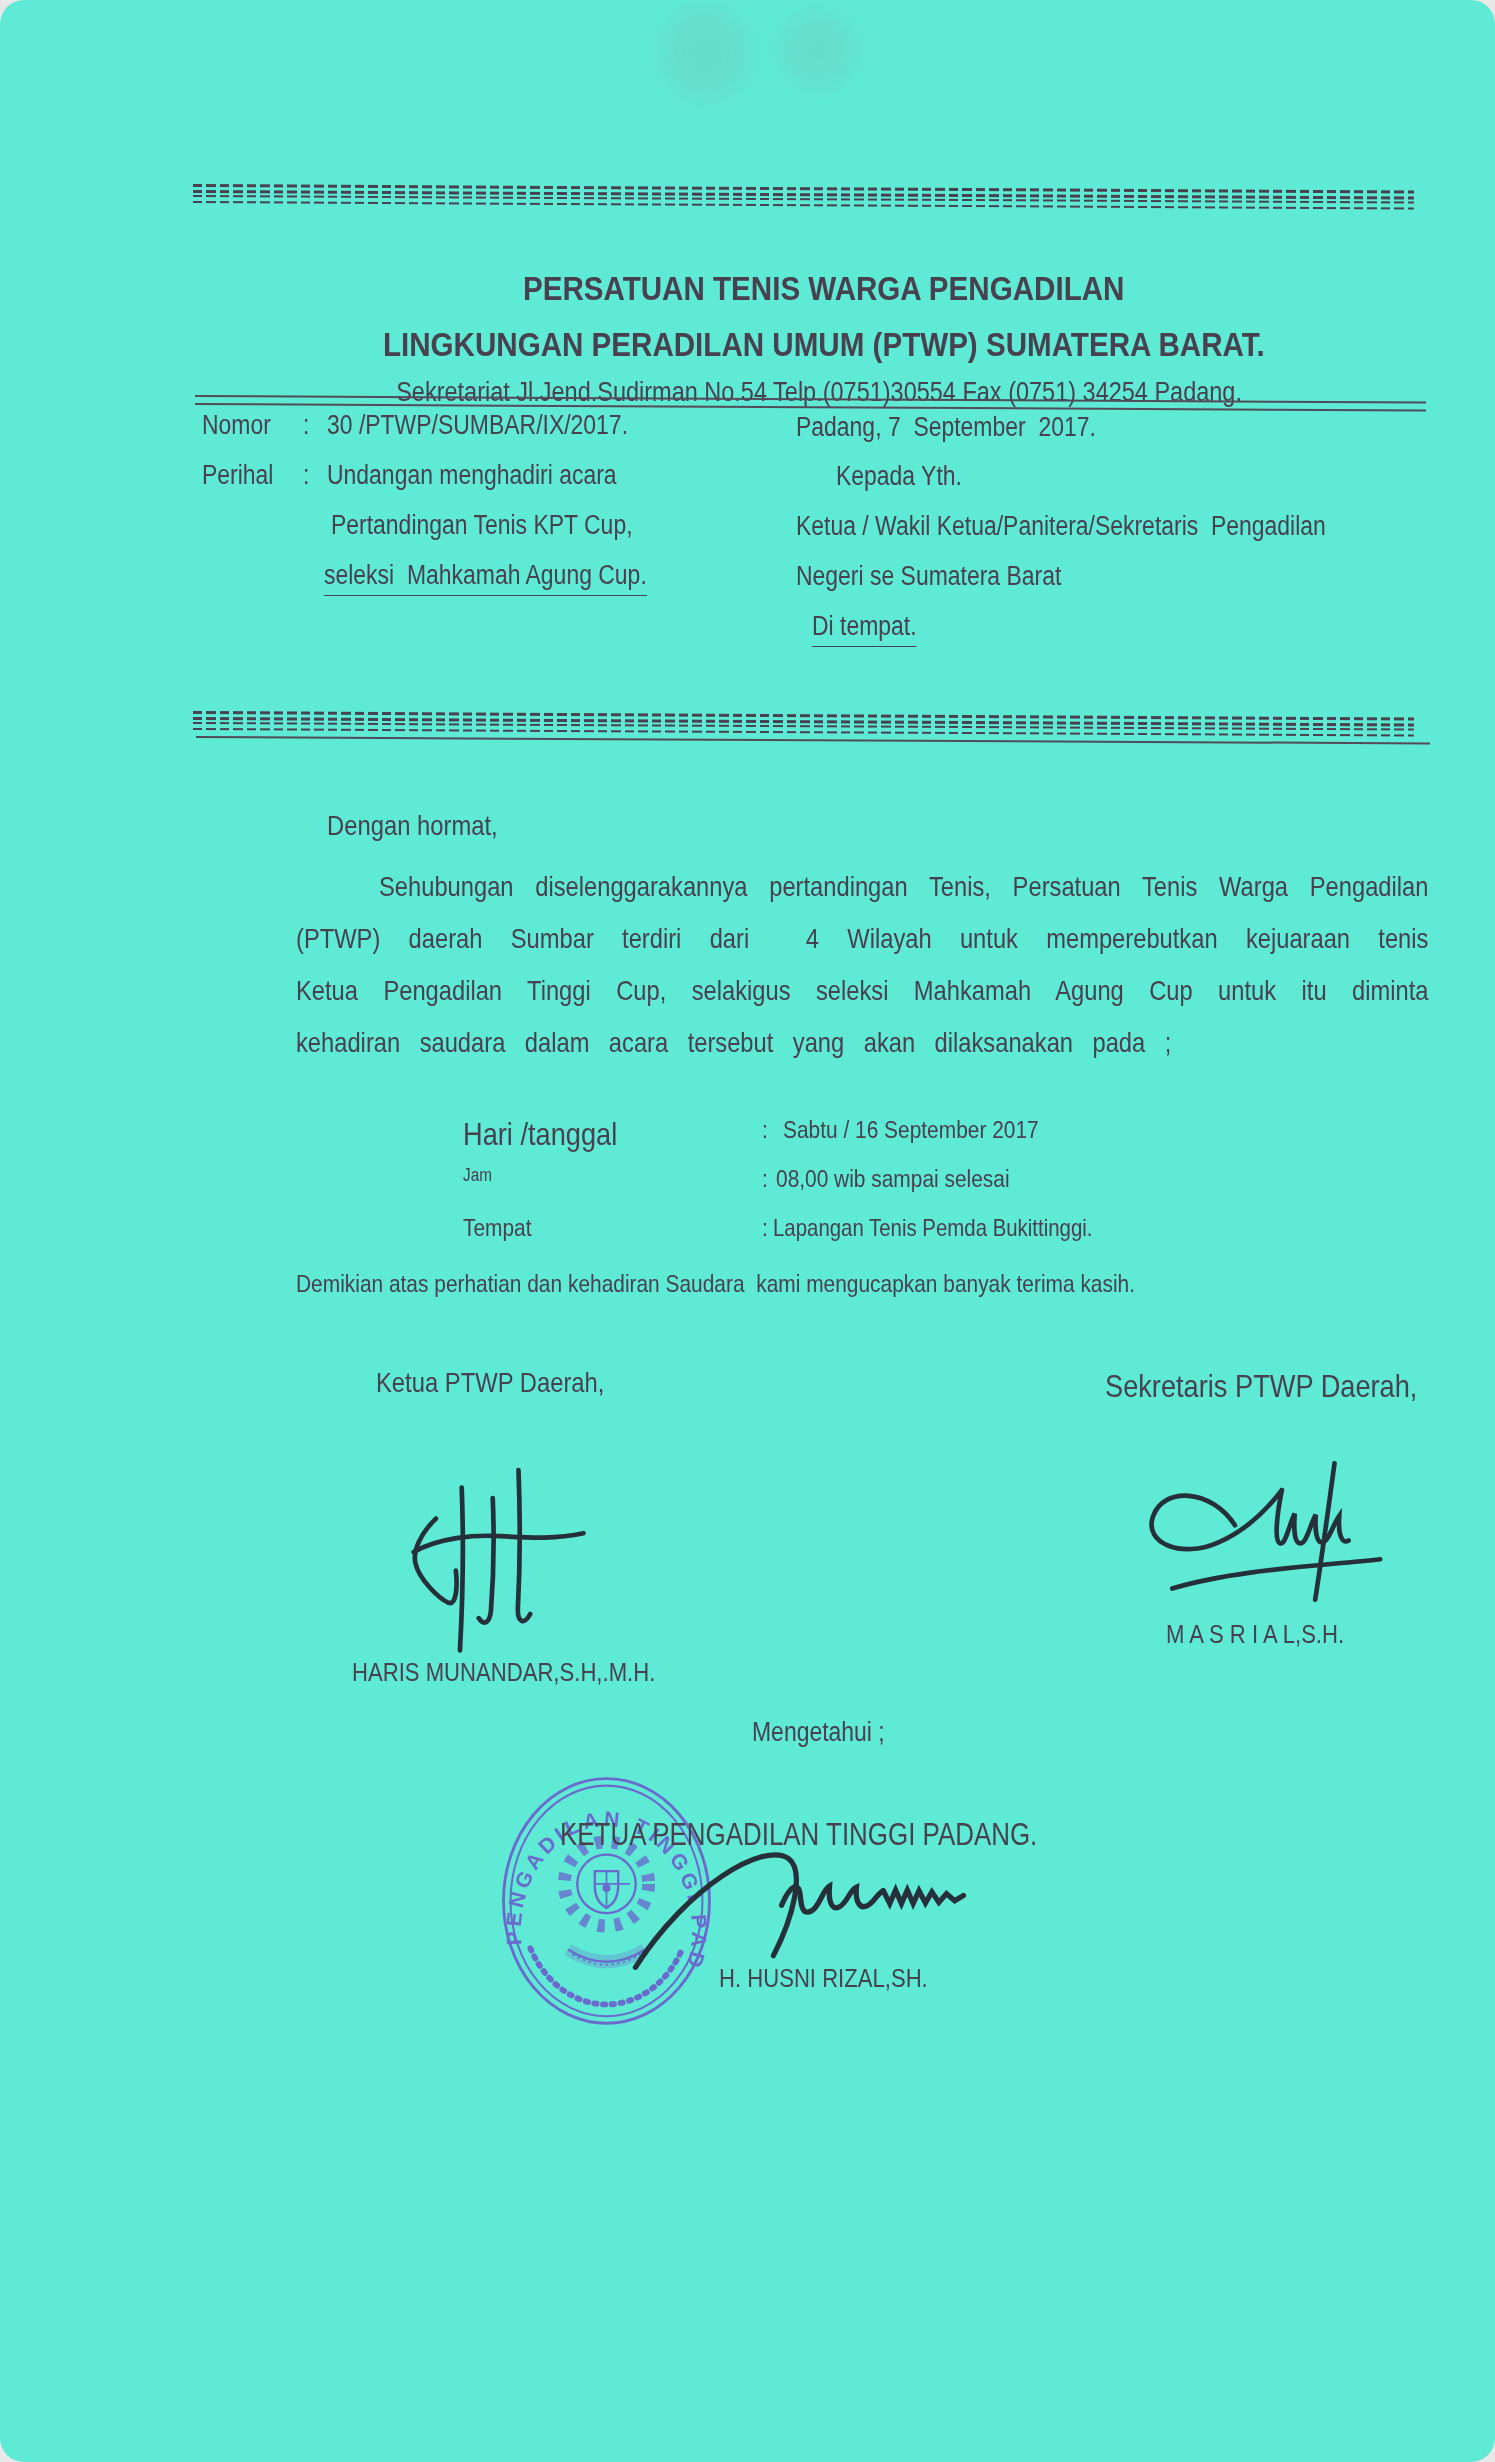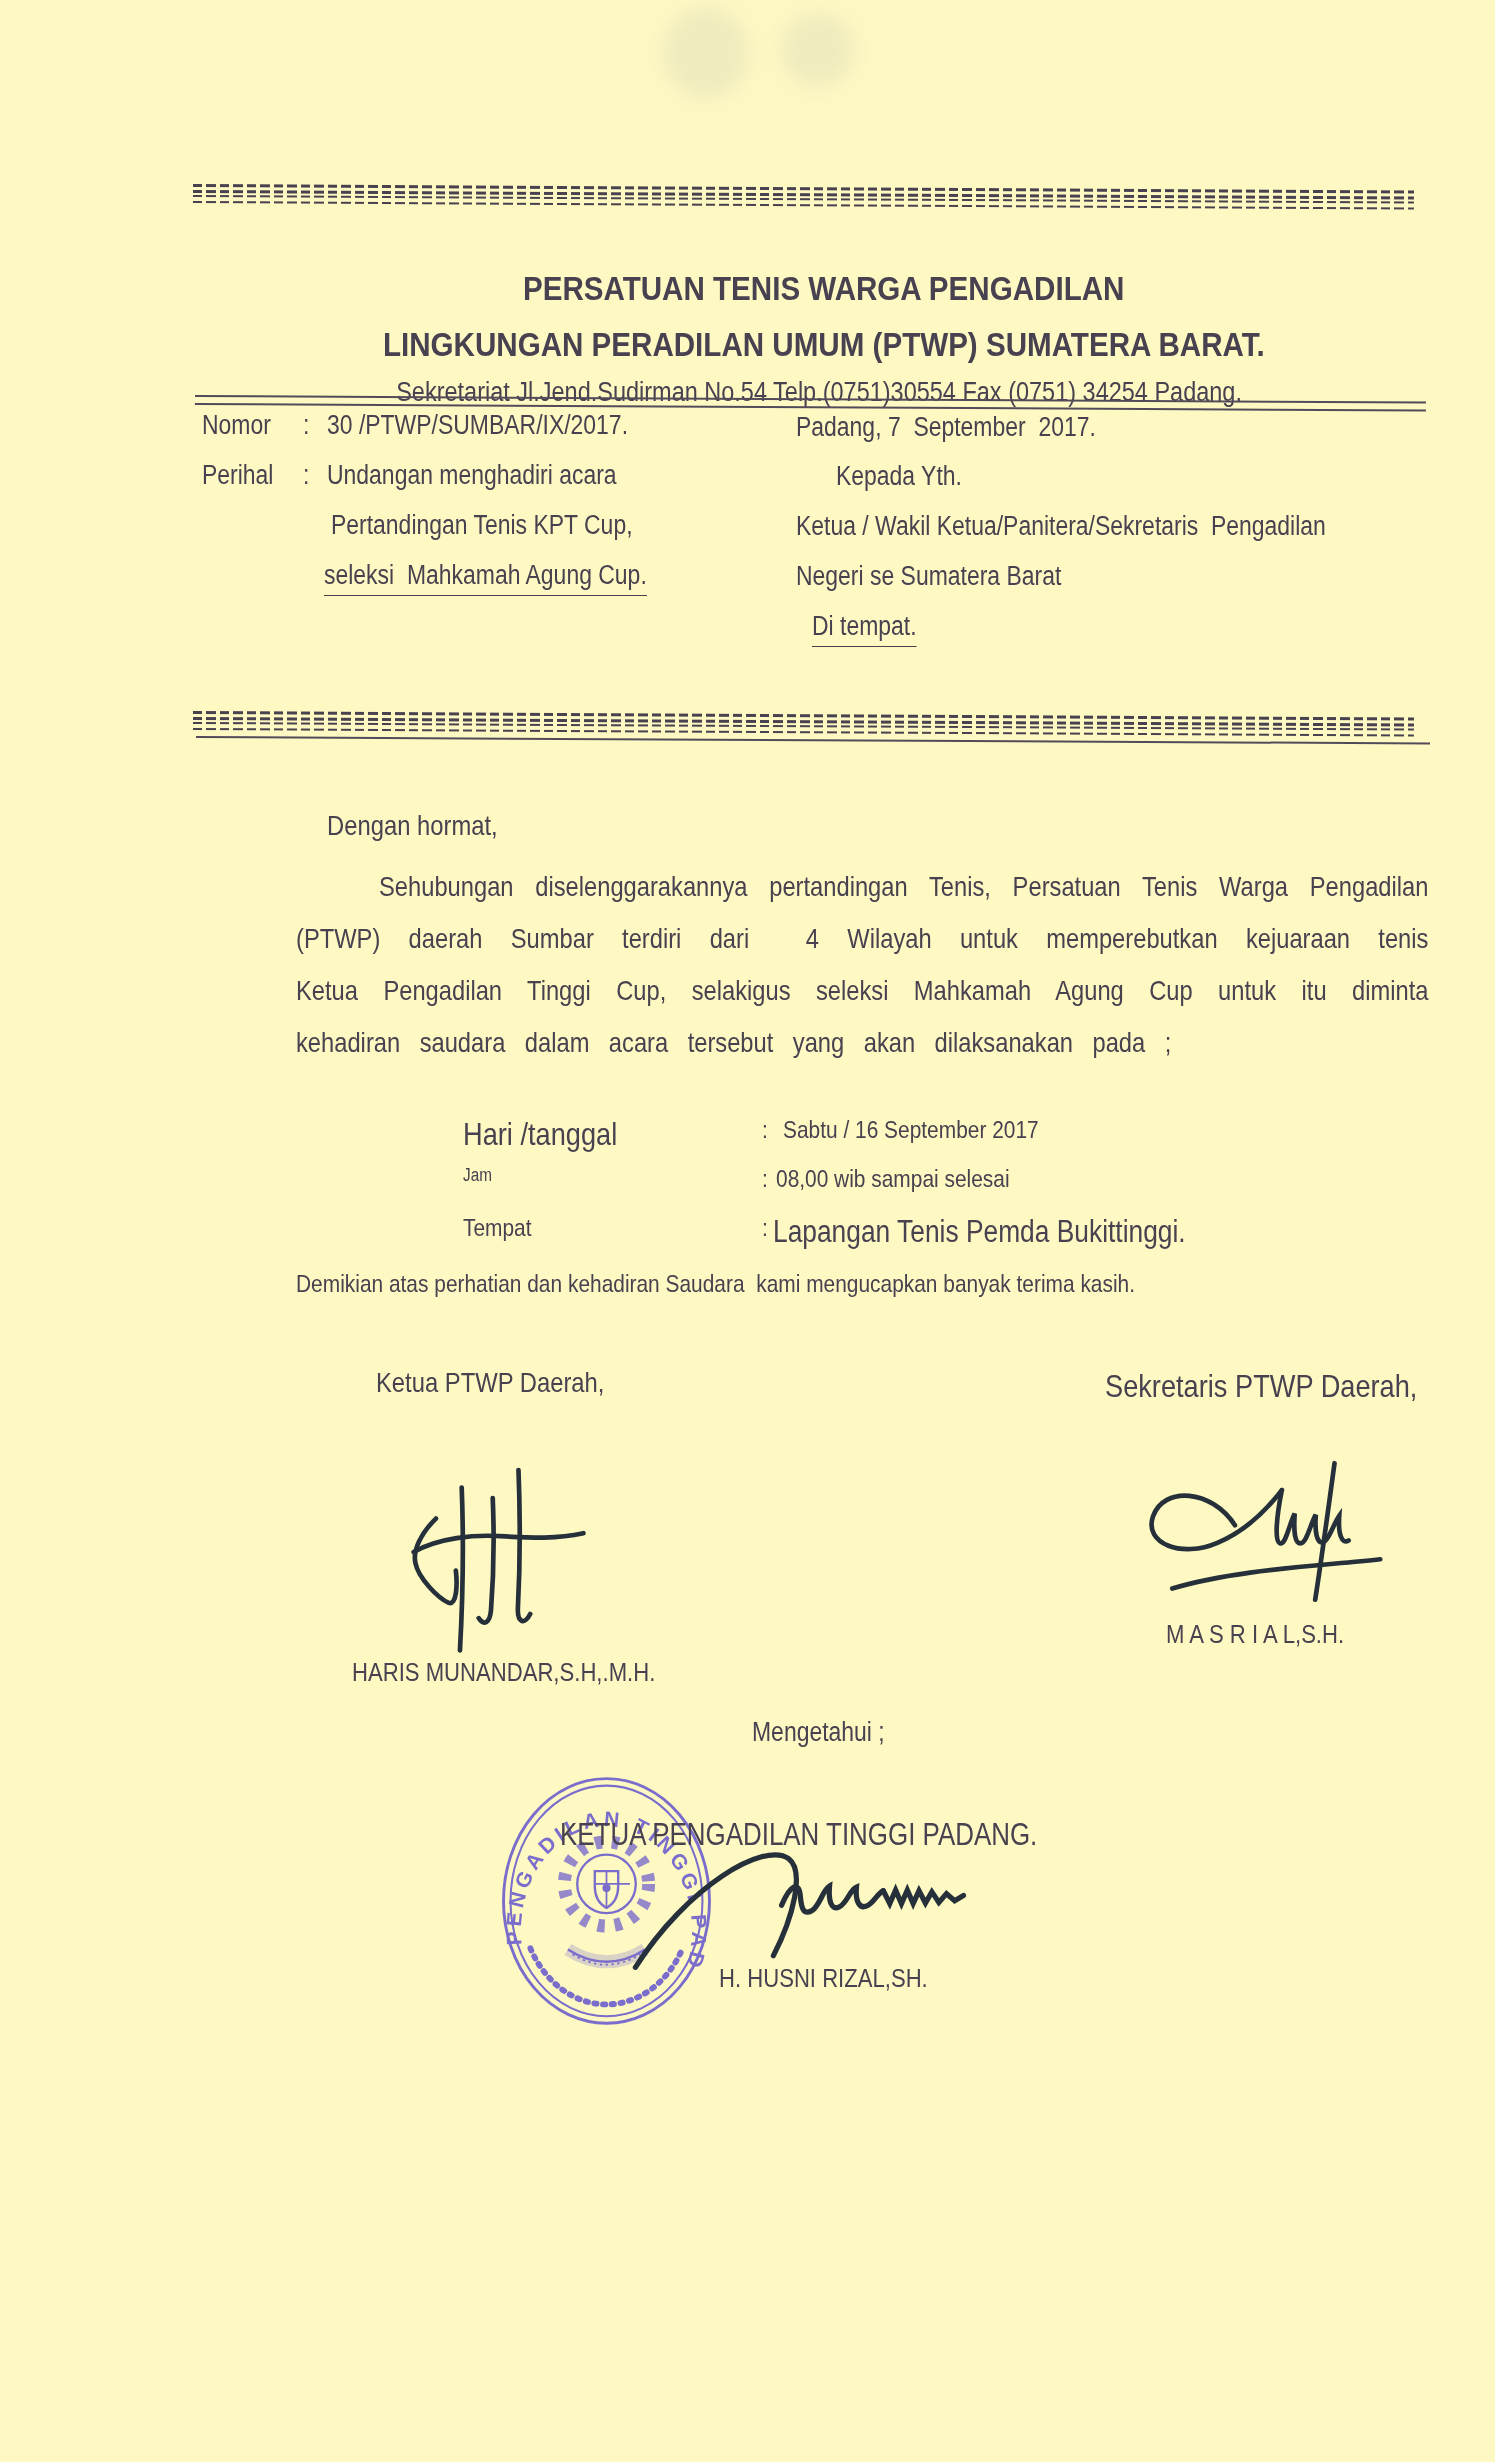--- a/index.html
+++ b/index.html
@@ -3,22 +3,22 @@
 <meta charset="utf-8">
 <style>
   :root{
     --ink:#48414f;
     --ink-soft:#534b5a;
     --sig:#26303a;
     --stamp:#6c5ecd;
   }
   html,body{margin:0;padding:0;background:#e8e8e8;}
   .page{
-    position:relative;width:1495px;height:2462px;background:#fef9c3;
-    font-family:"Liberation Sans", sans-serif;color:var(--ink);overflow:hidden;
+    position:relative;width:1495px;height:2462px;background:#5eead4;
+    font-family:"Liberation Sans", sans-serif;color:var(--ink);overflow:hidden;border-radius:24px;
   }
   .abs{position:absolute;}
   .t{color:var(--ink);white-space:pre-wrap;line-height:1.15;}
   .b{font-weight:bold;}
   
   .cnd{display:inline-block;transform:scaleX(.85);transform-origin:0 50%;white-space:pre-wrap;}
   .cndc{display:inline-block;transform:scaleX(.87);transform-origin:50% 50%;white-space:pre-wrap;}
   .hdr{left:193px;width:1223px;text-align:center;}
   .u{border-bottom:1.8px solid var(--ink);padding-bottom:4.1px;}
   
@@ -91,21 +91,21 @@
   <div class="abs t" style="left:463px;top:1116px;font-size:32px;text-align:right;"><span class="cnd">Hari /tanggal</span></div>
   <div class="abs t" style="left:762px;top:1116px;font-size:24.6px;"><span class="cnd">:</span></div>
   <div class="abs t" style="left:783px;top:1116px;font-size:24.6px;"><span class="cnd">Sabtu / 16 September 2017</span></div>
 
   <div class="abs t" style="left:463px;top:1165px;font-size:18px;"><span class="cnd">Jam</span></div>
   <div class="abs t" style="left:762px;top:1165px;font-size:24.6px;"><span class="cnd">:</span></div>
   <div class="abs t" style="left:776px;top:1165px;font-size:24.6px;"><span class="cnd">08,00 wib sampai selesai</span></div>
 
   <div class="abs t" style="left:463px;top:1214px;font-size:24.6px;"><span class="cnd">Tempat</span></div>
   <div class="abs t" style="left:762px;top:1214px;font-size:24.6px;"><span class="cnd">:</span></div>
-  <div class="abs t" style="left:773px;top:1214px;font-size:31px;"><span class="cnd">Lapangan Tenis Pemda Bukittinggi.</span></div>
+  <div class="abs t" style="left:773px;top:1214px;font-size:24px;"><span class="cnd">Lapangan Tenis Pemda Bukittinggi.</span></div>
 
   <div class="abs t" style="left:296px;top:1270px;font-size:24.6px;"><span class="cnd">Demikian atas perhatian dan kehadiran Saudara  kami mengucapkan banyak terima kasih.</span></div>
 
   <div class="abs t" style="left:376px;top:1367px;font-size:28px;"><span class="cnd">Ketua PTWP Daerah,</span></div>
   <div class="abs t" style="left:1105px;top:1368px;font-size:32px;"><span class="cnd">Sekretaris PTWP Daerah,</span></div>
 
   <div class="abs" style="left:403px;top:1463px;">
     <svg width="197" height="199" viewBox="0 0 336 340" fill="none">
       <g stroke="var(--sig)" stroke-width="8" stroke-linecap="round" fill="none">
         <path d="M 18,152 C 60,128 122,122 166,125 C 222,128 262,130 308,120"></path>

